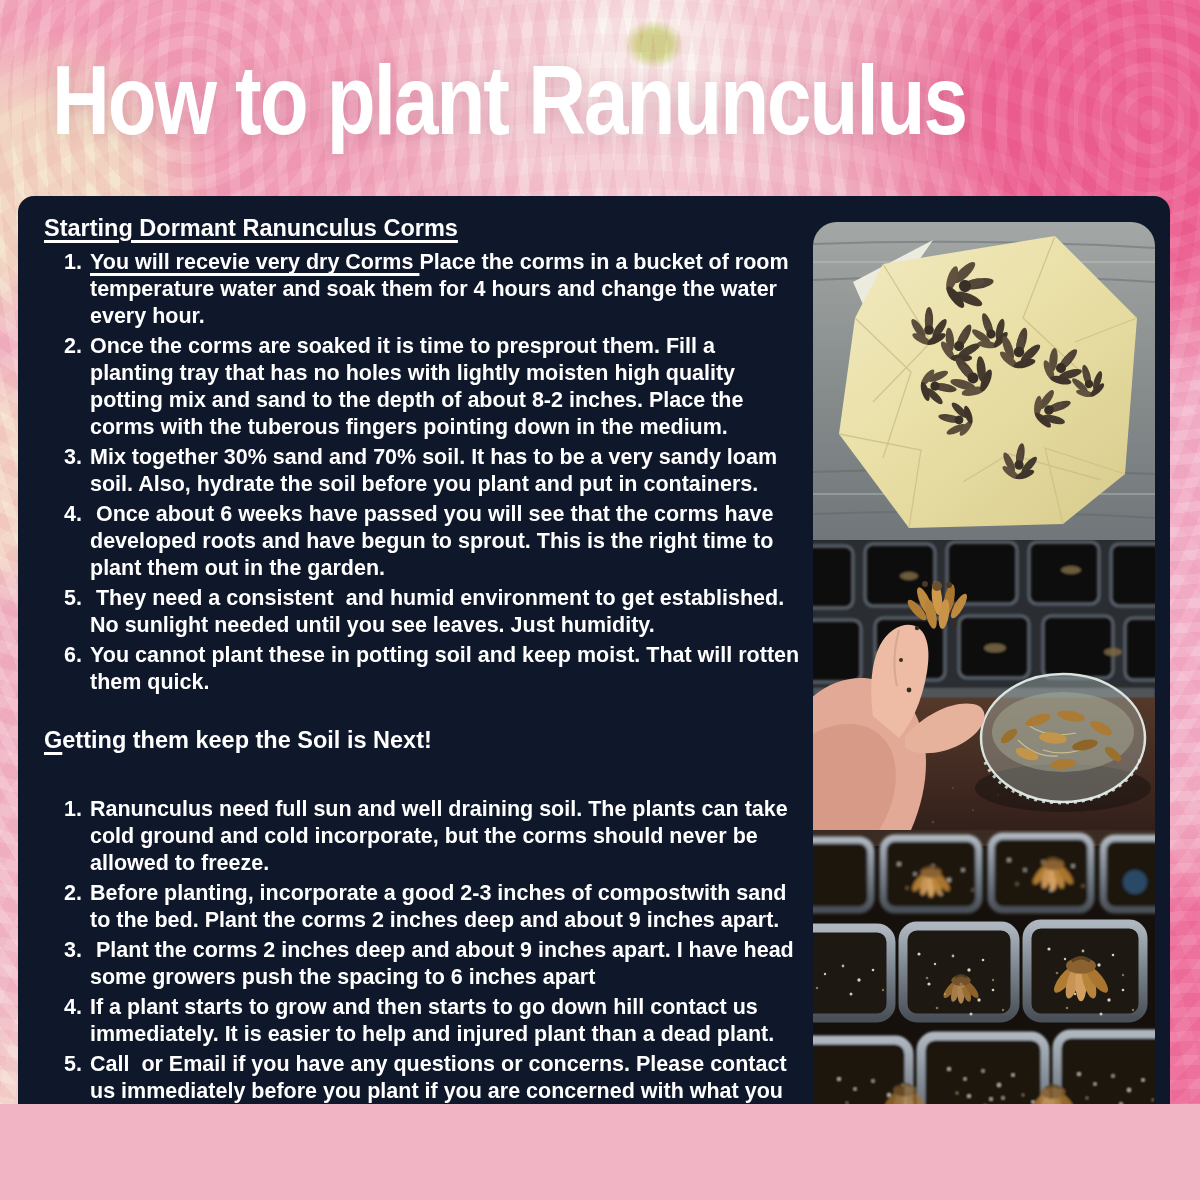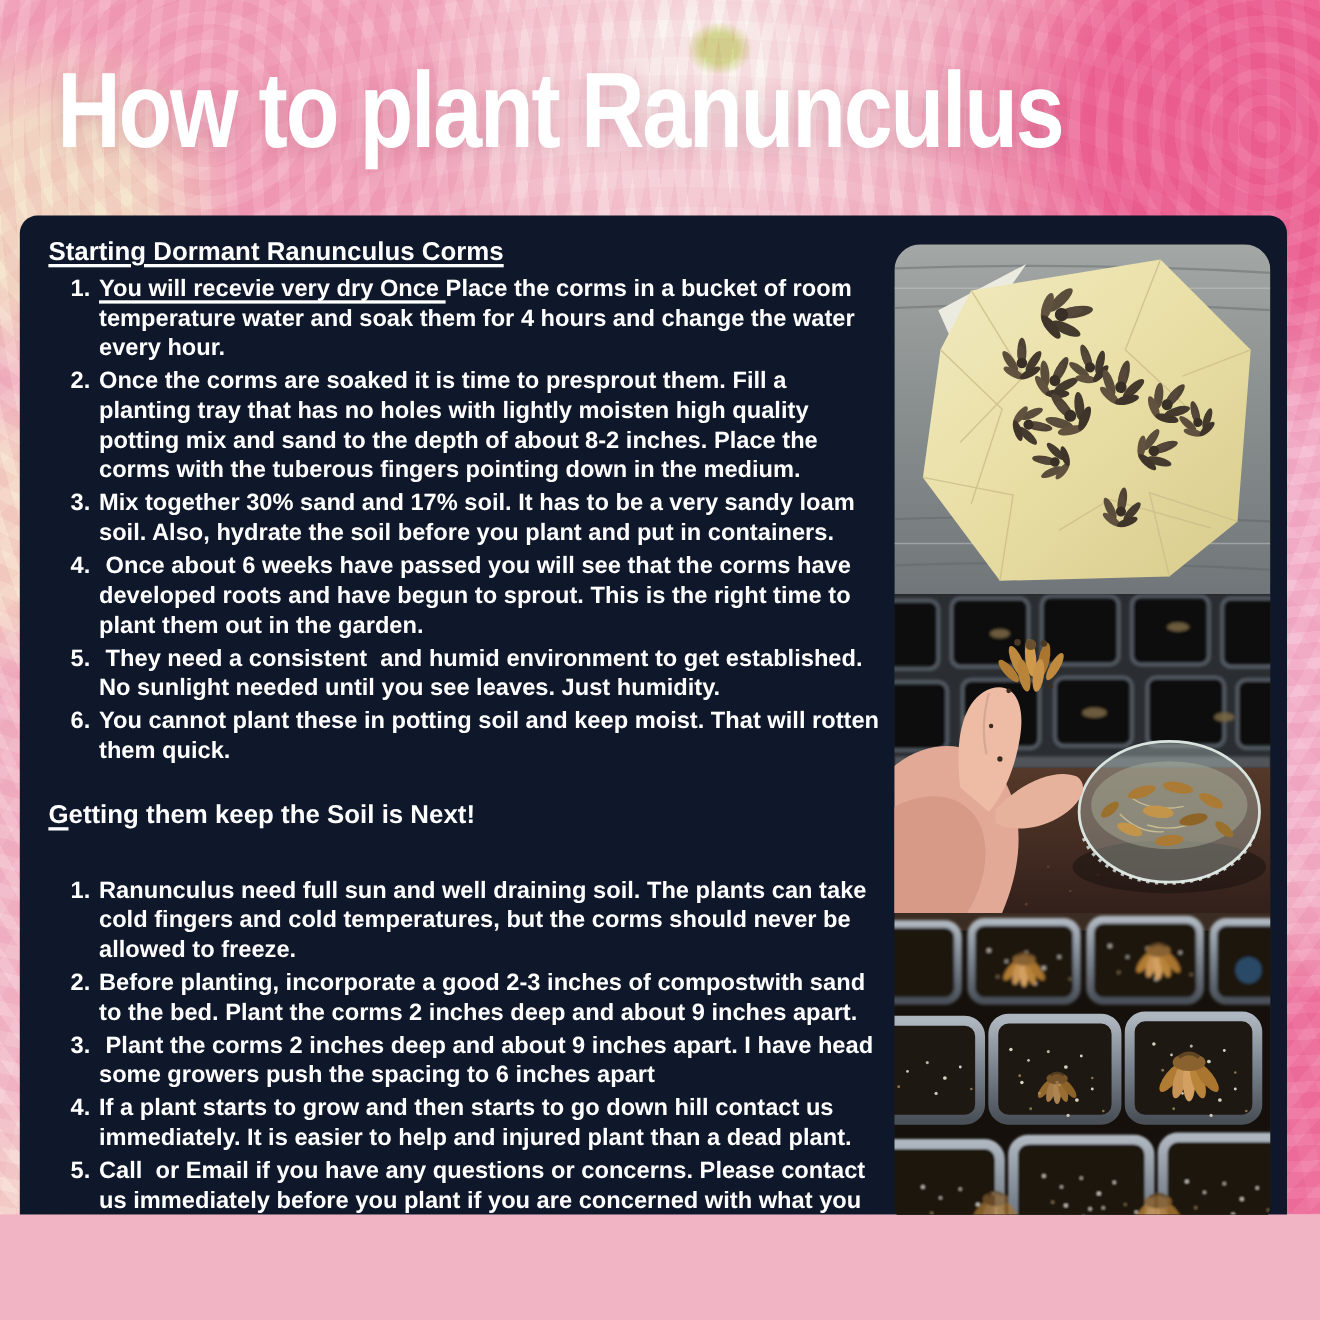--- a/index.html
+++ b/index.html
@@ -58,31 +58,31 @@
 <div class="canvas">
   <div class="bg"></div>
 
   <h1 class="title">How to plant Ranunculus</h1>
 
   <section class="panel">
     <div class="text-col">
 
       <h2 class="sec u">Starting Dormant Ranunculus Corms</h2>
       <ol class="steps">
-        <li><span class="u">You will recevie very dry Once </span><span class="item-text">Place the corms in a bucket of room temperature water and soak them for 4 hours and change the water every hour.</span></li>
+        <li><span class="u">You will recevie very dry Corms </span><span class="item-text">Place the corms in a bucket of room temperature water and soak them for 4 hours and change the water every hour.</span></li>
         <li><span class="u"></span><span class="item-text">Once the corms are soaked it is time to presprout them. Fill a planting tray that has no holes with lightly moisten high quality potting mix and sand to the depth of about 8-2 inches. Place the corms with the tuberous fingers pointing down in the medium.</span></li>
-        <li><span class="u"></span><span class="item-text">Mix together 30% sand and 17% soil. It has to be a very sandy loam soil. Also, hydrate the soil before you plant and put in containers.</span></li>
+        <li><span class="u"></span><span class="item-text">Mix together 30% sand and 70% soil. It has to be a very sandy loam soil. Also, hydrate the soil before you plant and put in containers.</span></li>
         <li><span class="u"></span><span class="item-text"> Once about 6 weeks have passed you will see that the corms have developed roots and have begun to sprout. This is the right time to plant them out in the garden.</span></li>
         <li><span class="u"></span><span class="item-text"> They need a consistent  and humid environment to get established. No sunlight needed until you see leaves. Just humidity.</span></li>
         <li><span class="u"></span><span class="item-text">You cannot plant these in potting soil and keep moist. That will rotten them quick.</span></li>
       </ol>
 
       <h2 class="sec2"><span class="u">G</span><span>etting them keep the Soil is Next!</span></h2>
       <ol class="steps second">
-        <li><span class="u"></span><span class="item-text">Ranunculus need full sun and well draining soil. The plants can take cold fingers and cold temperatures, but the corms should never be allowed to freeze.</span></li>
+        <li><span class="u"></span><span class="item-text">Ranunculus need full sun and well draining soil. The plants can take cold ground and cold incorporate, but the corms should never be allowed to freeze.</span></li>
         <li><span class="u"></span><span class="item-text">Before planting, incorporate a good 2-3 inches of compostwith sand to the bed. Plant the corms 2 inches deep and about 9 inches apart.</span></li>
         <li><span class="u"></span><span class="item-text"> Plant the corms 2 inches deep and about 9 inches apart. I have head some growers push the spacing to 6 inches apart</span></li>
         <li><span class="u"></span><span class="item-text">If a plant starts to grow and then starts to go down hill contact us immediately. It is easier to help and injured plant than a dead plant.</span></li>
         <li><span class="u"></span><span class="item-text">Call  or Email if you have any questions or concerns. Please contact us immediately before you plant if you are concerned with what you receive so we  can help.</span></li>
       </ol>
     </div>
 
     <div class="photo-col">
 
       <figure>

